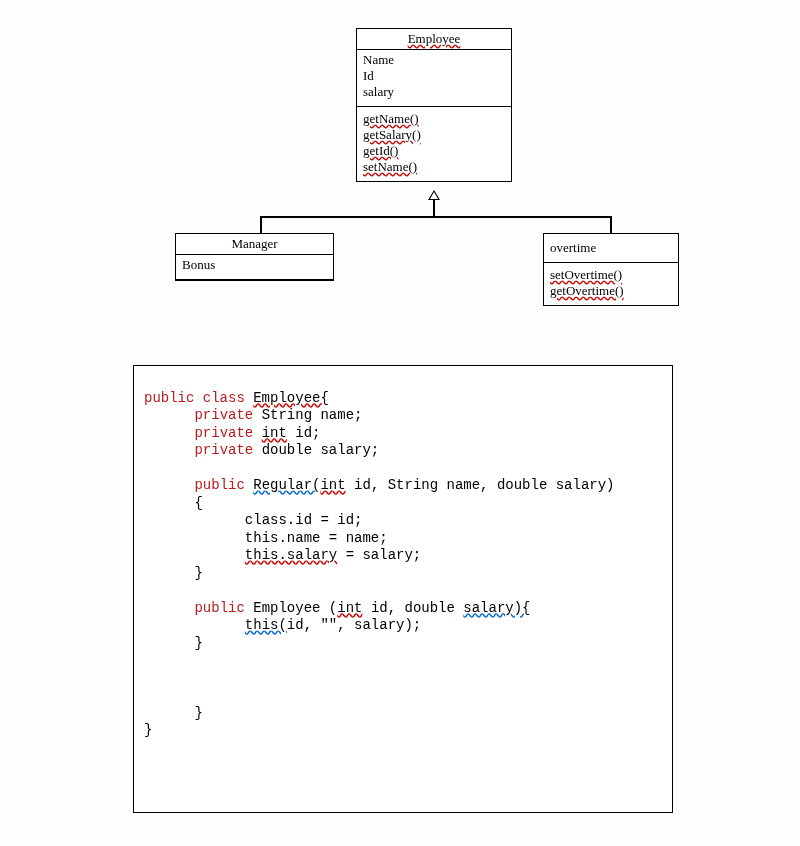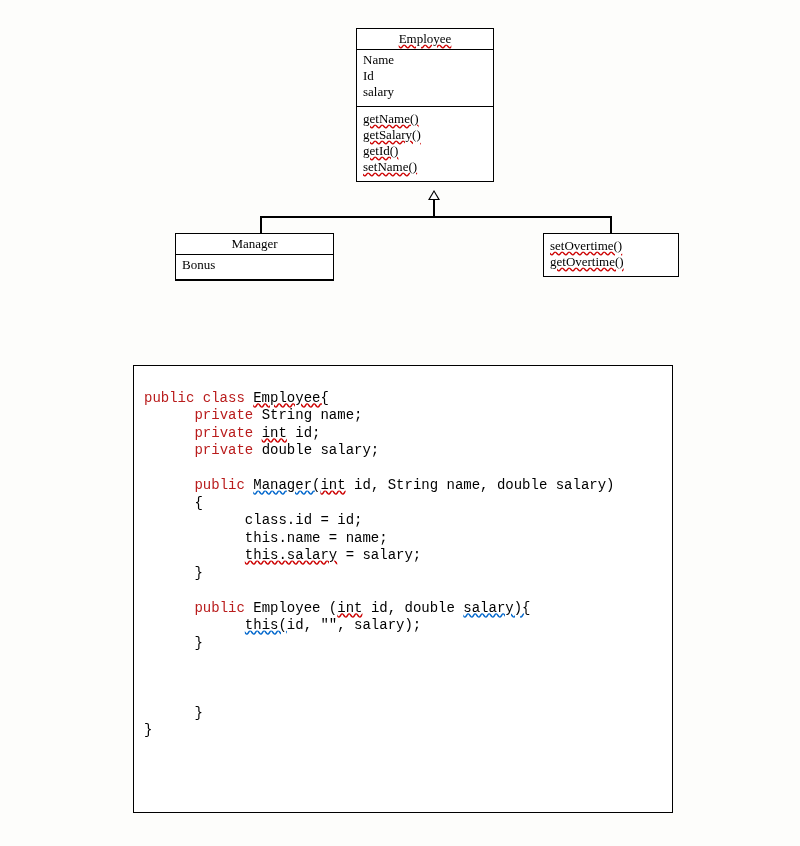--- a/index.html
+++ b/index.html
@@ -62,21 +62,21 @@
     top: 2px; left: -4px;
     width: 0; height: 0;
     border-left: 4px solid transparent;
     border-right: 4px solid transparent;
     border-bottom: 7px solid #fff;
   }
 </style>
 </head>
 <body>
 
-<div class="uml-class" style="left:356px; top:28px; width:138px;">
+<div class="uml-class" style="left:356px; top:28px; width:156px;">
   <div class="uml-title">Employee</div>
   <div class="uml-attrs">
     <div>Name</div>
     <div>Id</div>
     <div>salary</div>
   </div>
   <div class="uml-ops">
     <div class="wavy">getName()</div>
     <div class="wavy">getSalary()</div>
     <div class="wavy">getId()</div>
@@ -85,20 +85,23 @@
 </div>
 
 <div class="uml-class" style="left:175px; top:233px; width:159px;">
   <div class="uml-title" style="text-decoration:none;">Manager</div>
   <div class="uml-attrs">
     <div>Bonus</div>
   </div>
 </div>
 
 <div class="uml-class" style="left:543px; top:233px; width:136px;">
+  <div class="uml-attrs" style="padding-top:6px;padding-bottom:6px;">
+    <div>overtime</div>
+  </div>
   <div class="uml-ops">
     <div class="wavy">setOvertime()</div>
     <div class="wavy">getOvertime()</div>
   </div>
 </div>
 
 <div class="arrow-head" style="left:428px; top:190px;"></div>
 
 <div class="arrow-line" style="left:433px; top:200px; width:2px; height:18px;"></div>
 
@@ -107,21 +110,21 @@
 <div class="arrow-line" style="left:260px; top:216px; width:2px; height:17px;"></div>
 
 <div class="arrow-line" style="left:610px; top:216px; width:2px; height:17px;"></div>
 
 <div class="code-box" style="left:133px; top:365px; width:540px; height:448px;">
 <span class="kw">public class </span><span class="wavy">Employee{</span>
       <span class="kw">private</span><span> String name;</span>
       <span class="kw">private </span><span class="wavy">int</span><span> id;</span>
       <span class="kw">private</span><span> double salary;</span>
 
-      <span class="kw">public </span><span class="squig-blue">Manager(</span><span class="wavy">int</span><span> id, String name, double salary)</span>
+      <span class="kw">public </span><span class="squig-blue">Regular(</span><span class="wavy">int</span><span> id, String name, double salary)</span>
       <span>{</span>
             <span>class.id = id;</span>
             <span>this.name = name;</span>
             <span class="wavy">this.salary</span><span> = salary;</span>
       <span>}</span>
 
       <span class="kw">public</span><span> Employee (</span><span class="wavy">int</span><span> id, double </span><span class="squig-blue">salary){</span>
             <span class="squig-blue">this(</span><span>id, "", salary);</span>
       <span>}</span>
 

